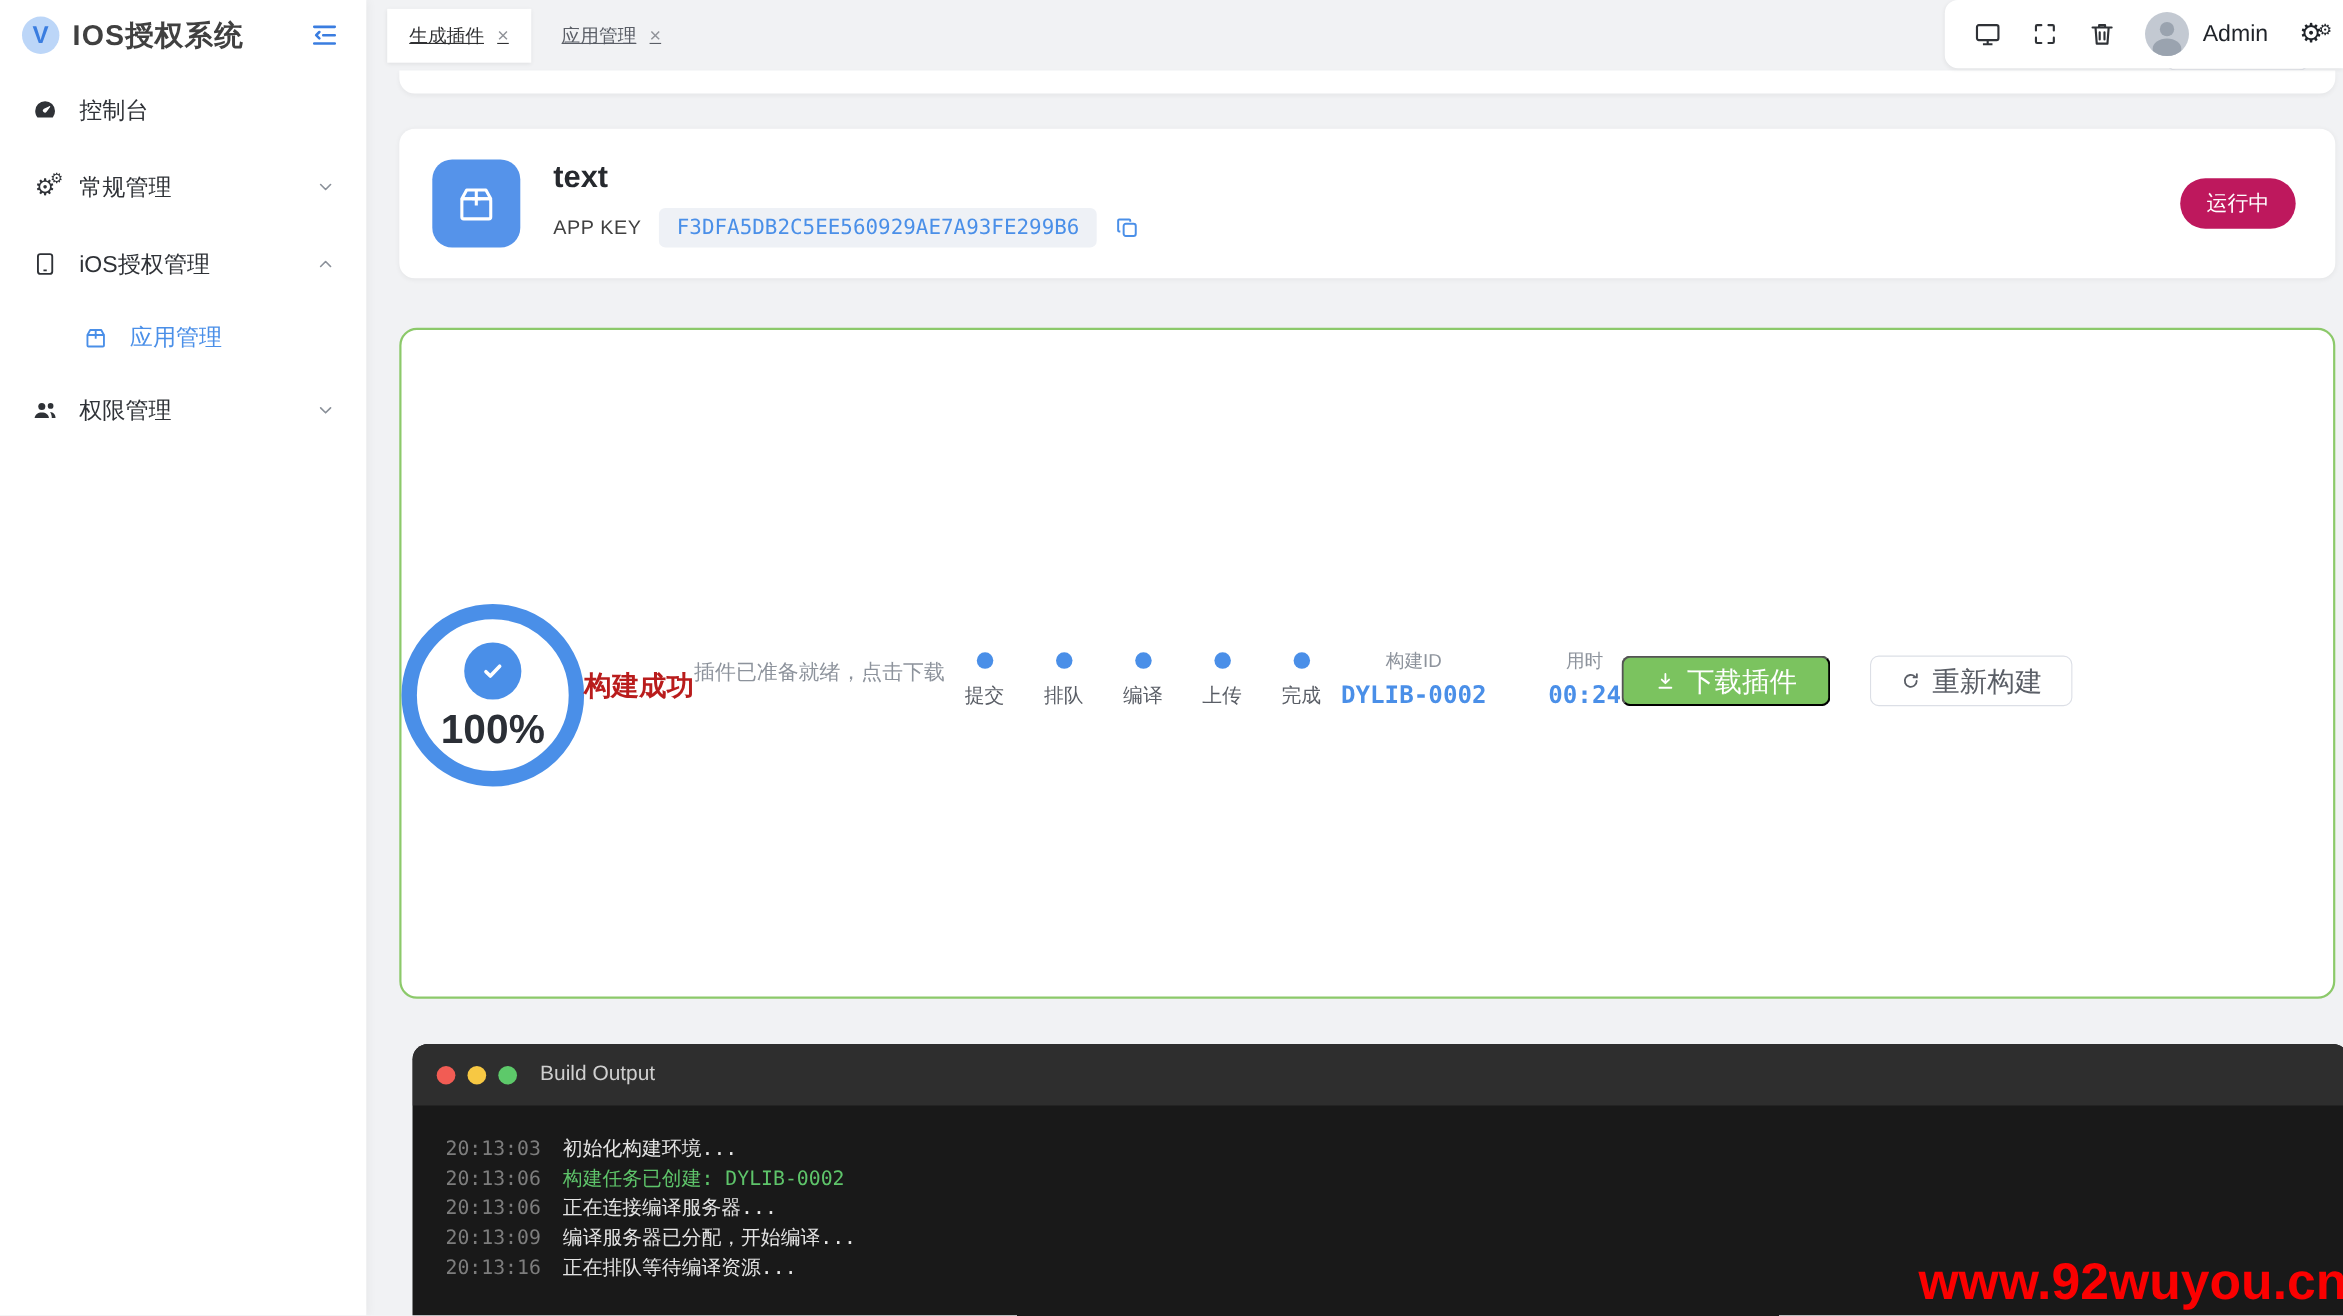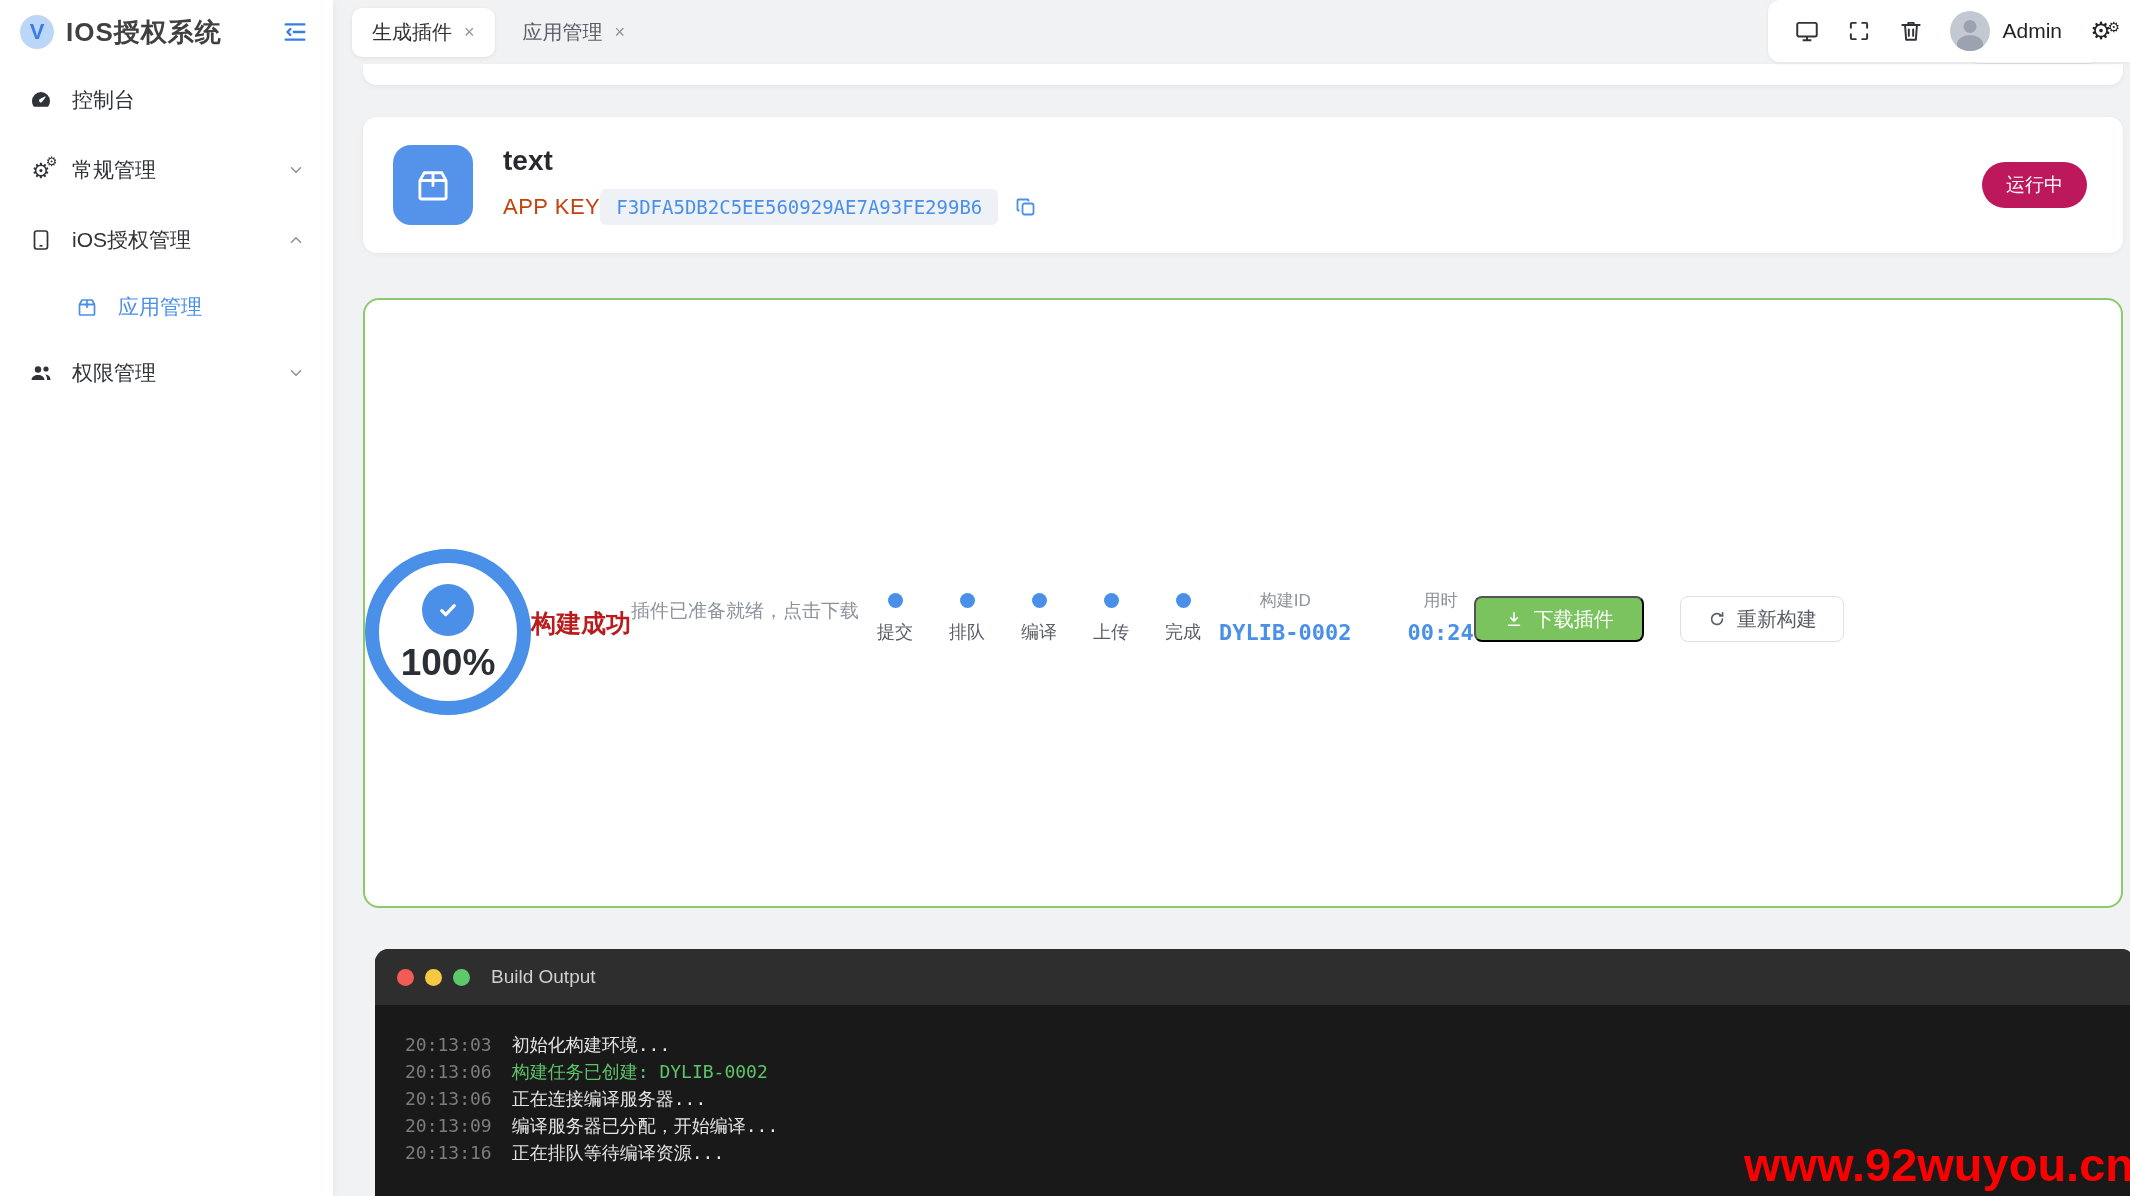--- a/index.html
+++ b/index.html
@@ -40,21 +40,21 @@
   .menu-item.active { color:#4a8fe8; }
   .menu-item.active .mi-icon, .menu-item.active .mi-label { color:#4a8fe8; }
   .gear-wrap { position:relative; font-size:21px; line-height:1; }
   .gear-small { position:absolute; font-size:13px; right:-7px; top:-5px; }
 
   
   .topbar { position:absolute; left:333px; right:0; top:0; height:64px; z-index:4; }
   .tabs { position:absolute; left:19px; top:0; height:64px; display:flex; align-items:center; }
   .tab {
     display:flex; align-items:center; height:49px; padding:0 20px;
-    border-radius:10px; cursor:pointer; color:#5a5e66; font-size:20px;
+    border-radius:0; cursor:pointer; color:#5a5e66; font-size:17px;text-decoration:underline;
   }
   .tab.active { background:#ffffff; color:#303133; box-shadow:0 1px 4px rgba(0,0,0,.08); }
   .tab + .tab { margin-left:8px; }
   .tab-close { margin-left:12px; color:#909399; font-size:18px; line-height:1; }
   .tab-close::before { content:"×"; }
 
   .header-card {
     position:absolute; right:0; top:0; height:62px;
     background:#ffffff; border-radius:12px 0 0 12px;
     display:flex; align-items:center; padding:0 14px 0 26px;
@@ -94,21 +94,21 @@
     background:#ffffff; border-radius:14px; box-shadow:0 1px 5px rgba(0,0,0,.05);
     display:flex; align-items:center; padding:0 36px 0 30px;
   }
   .app-icon {
     width:80px; height:80px; border-radius:18px; background:#5593ea;
     display:flex; align-items:center; justify-content:center; color:#ffffff; flex:0 0 auto;
   }
   .app-info { margin-left:30px; flex:1; }
   .app-name { font-size:28px; font-weight:bold; color:#26292e; margin-bottom:12px; }
   .app-key-row { display:flex; align-items:center; }
-  .app-key-label { font-size:22px; color:#c2410c; margin-right:0; letter-spacing:.5px; }
+  .app-key-label { font-size:18px; color:#404040; margin-right:16px; letter-spacing:.5px; }
   .app-key-pill {
     background:#eef1f6; border-radius:6px; padding:7px 16px;
     font-family:"DejaVu Sans Mono", monospace; font-size:19px; color:#4a8fe8;
   }
   .copy-btn { width:24px; height:24px; color:#4a8fe8; margin-left:16px; cursor:pointer; }
   .status-badge {
     background:#be185d; color:#ffffff; font-size:19px;
     border-radius:999px; padding:10px 24px; flex:0 0 auto;
   }
 
@@ -135,21 +135,21 @@
   .step { width:72px; display:flex; flex-direction:column; align-items:center; }
   .step-dot { width:15px; height:15px; border-radius:50%; background:#4a8fe8; }
   .step-label { margin-top:12px; font-size:18px; color:#5a5e66; }
 
   .build-meta { margin-top:28px; display:flex; gap:56px; text-align:center; }
   .meta-label { font-size:17px; color:#8d939c; margin-bottom:8px; }
   .meta-value { font-family:"DejaVu Sans Mono", monospace; font-size:22px; font-weight:bold; color:#4a8fe8; }
 
   .build-actions { margin-top:32px; display:flex; gap:36px; align-items:center; }
   .btn { display:flex; align-items:center; justify-content:center; gap:10px;
-    height:46px; border-radius:8px; font-size:20px; cursor:pointer; }
+    height:46px; border-radius:8px; font-size:25px; cursor:pointer; }
   .btn-primary { background:#7bc35f; color:#ffffff; padding:0 28px; }
   .btn-secondary { background:#ffffff; color:#5a5e66; border:1px solid #dcdfe6; padding:0 26px; }
   .btn .btn-icon { width:20px; height:20px; }
 
   
   .terminal {
     position:absolute; left:42px; top:885px; width:1760px; height:247px;
     border-radius:14px 14px 0 0; overflow:hidden; background:#191919;
   }
   .term-header { height:56px; background:#2e2e2e; display:flex; align-items:center; padding:0 22px; }

